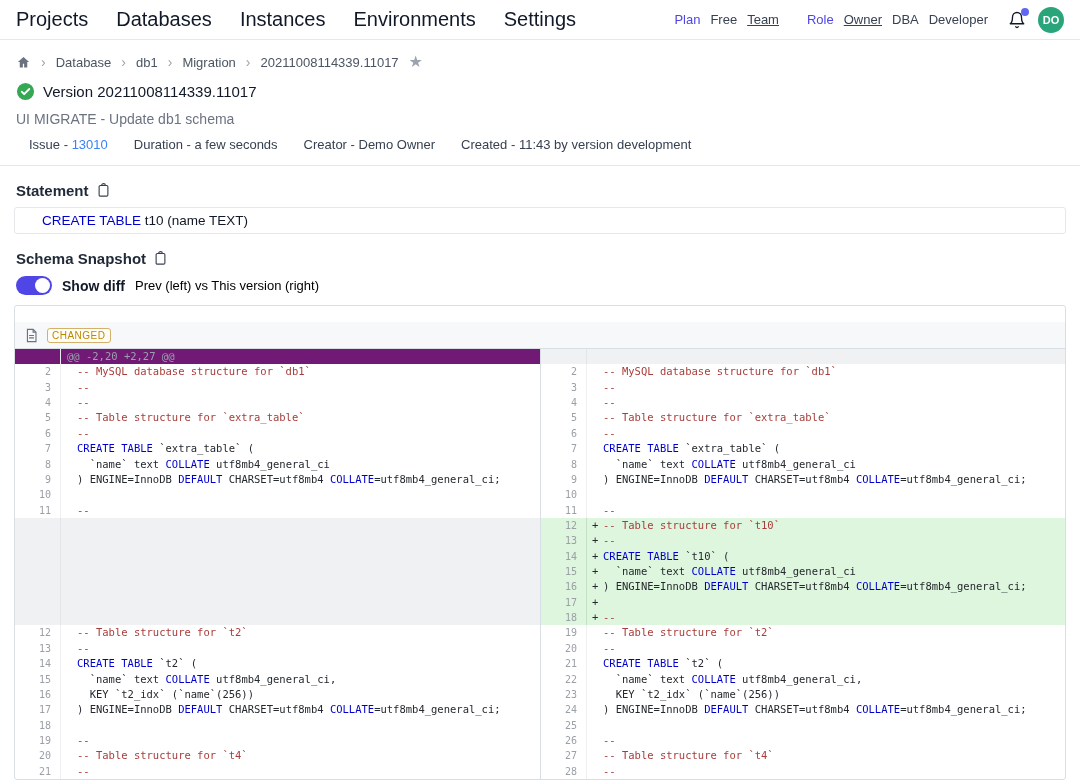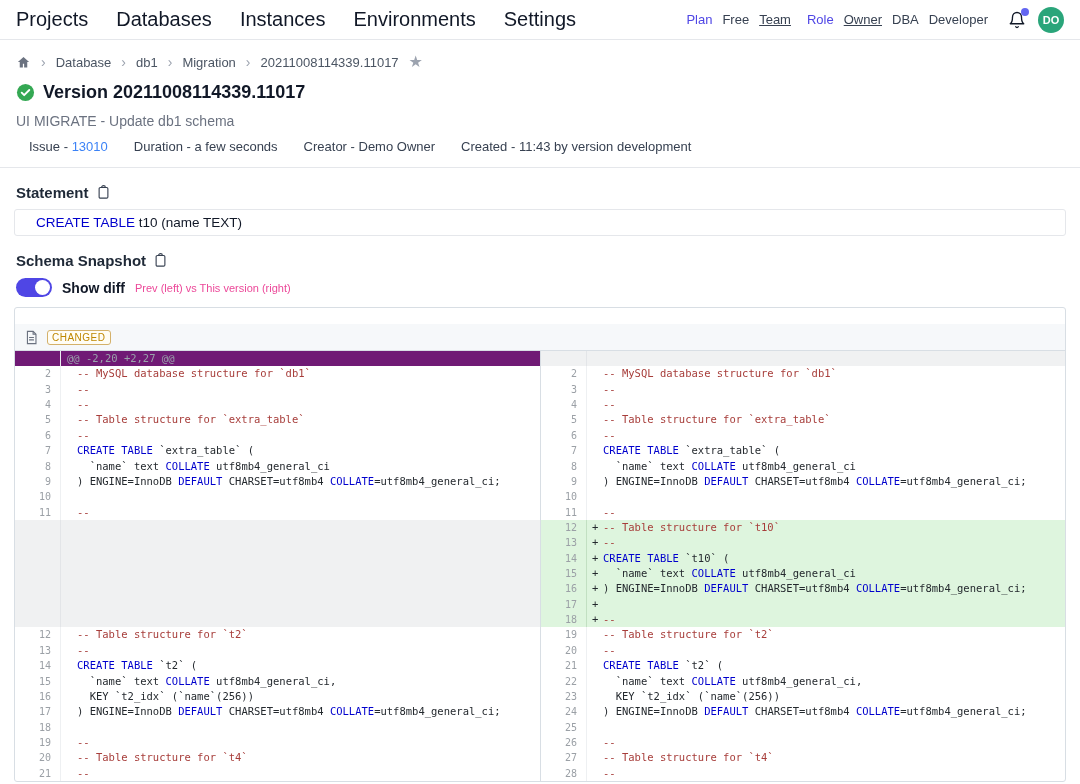--- a/index.html
+++ b/index.html
@@ -13,65 +13,65 @@
        font-family:"Liberation Sans",sans-serif;color:#1f2937;}
 
   
   .topnav{height:40px;display:flex;align-items:center;justify-content:space-between;
           padding:0 16px;border-bottom:1px solid var(--border);}
   .nav-left{display:flex;gap:28px;}
   .nav-item{font-size:20px;font-weight:400;color:#111827;cursor:pointer;text-decoration:none;}
   .nav-right{display:flex;align-items:center;gap:10px;font-size:13px;color:#374151;}
   .tag-label{color:var(--accent);}
   .underlined{text-decoration:underline;}
-  .grp-gap{margin-left:6px;}
+  .grp-gap{margin-left:18px;}
   .bell{position:relative;margin-left:8px;width:22px;height:22px;display:inline-flex;
         align-items:center;justify-content:center;cursor:pointer;}
   .bell .dot{position:absolute;top:-1px;right:-1px;width:8px;height:8px;border-radius:50%;
              background:#6366f1;}
   .avatar{width:26px;height:26px;border-radius:50%;background:var(--avatar-bg);color:#fff;
           font-size:11px;font-weight:bold;display:inline-flex;align-items:center;
           justify-content:center;cursor:pointer;}
 
   
   .crumbs{display:flex;align-items:center;gap:10px;padding:14px 16px 0;font-size:13px;color:#4b5563;}
   .crumbs a{color:#4b5563;text-decoration:none;cursor:pointer;}
   .crumbs .sep{color:#9ca3af;font-size:14px;}
   .crumbs .star{color:#9ca3af;font-size:16px;cursor:pointer;line-height:1;}
   .home-icon svg{display:block;}
 
   
   .title-row{display:flex;align-items:center;gap:8px;padding:12px 16px 0;}
   .check-badge{width:19px;height:19px;flex:none;}
-  .page-title{font-size:18px;font-weight:bold;color:#111827;}
+  .page-title{font-size:15px;font-weight:normal;color:#111827;}
   .subtitle{padding:10px 16px 0;font-size:14px;color:#6b7280;}
   .meta-row{display:flex;gap:26px;padding:10px 29px 0;font-size:13px;color:#374151;}
   .meta-item .mvalue.link{color:var(--link);cursor:pointer;}
   .rule{border:none;border-top:1px solid var(--border);margin:13px 0 0;}
 
   
   .sec-head{display:flex;align-items:center;gap:7px;padding:16px 16px 0;}
   .sec-title{font-size:15px;font-weight:600;color:#1f2937;}
   .copy-icon{cursor:pointer;display:inline-flex;}
 
   
   .stmt-box{margin:8px 14px 0;border:1px solid var(--border);border-radius:3px;
-            padding:5px 21px;font-size:13.5px;color:#111827;}
+            padding:5px 27px;font-size:13.5px;color:#111827;}
   .tok-k{color:var(--keyword);}
   .tok-c{color:var(--comment);}
   .tok-p{color:inherit;}
 
   
   .toggle-row{display:flex;align-items:center;gap:10px;padding:9px 16px 0;}
   .switch{width:36px;height:19px;border-radius:10px;background:var(--accent);position:relative;
           cursor:pointer;flex:none;}
   .switch .knob{position:absolute;top:2px;right:2px;width:15px;height:15px;border-radius:50%;
           background:#fff;}
   .toggle-label{font-size:14px;font-weight:600;color:#111827;}
-  .toggle-hint{font-size:11px;color:#ec4899;}
+  .toggle-hint{font-size:13px;color:#000000;}
 
   
   .diff{margin:10px 14px 0;border:1px solid var(--diff-border);border-radius:3px;overflow:hidden;}
   .diff-header{height:27px;display:flex;align-items:center;gap:9px;padding:0 10px;
                background:#f6f8fa;border-bottom:1px solid var(--diff-border);margin-top:16px;}
   .changed-badge{font-size:10px;letter-spacing:.5px;color:var(--badge);
                  border:1px solid #d4b16a;border-radius:3px;padding:1px 4px;background:#fffdf5;}
   .diff-body{display:flex;}
   .pane{width:50%;overflow:hidden;}
   .pane.right{border-left:1px solid var(--diff-border);}

